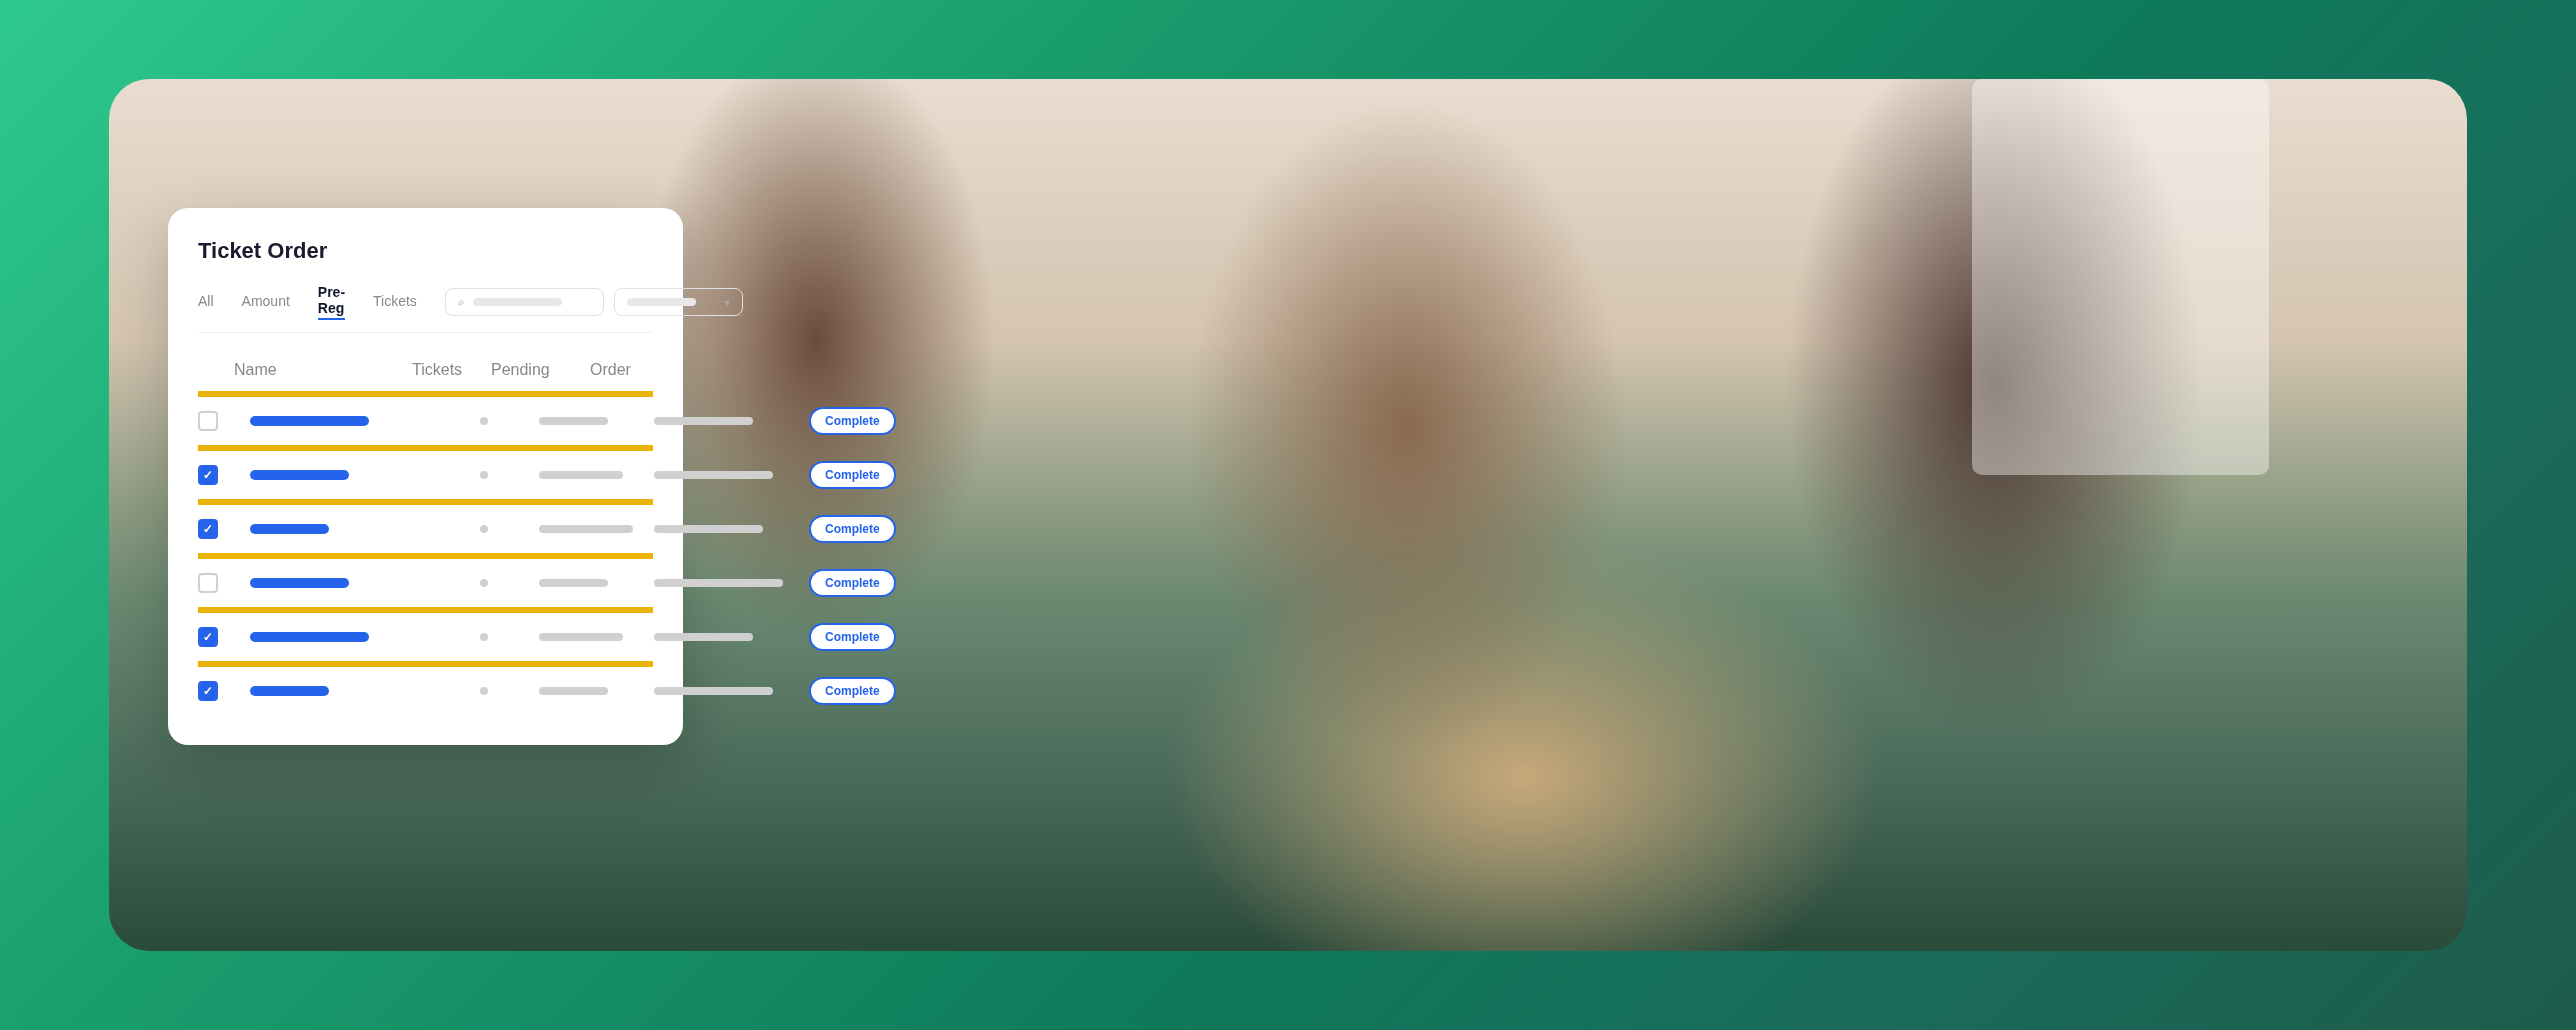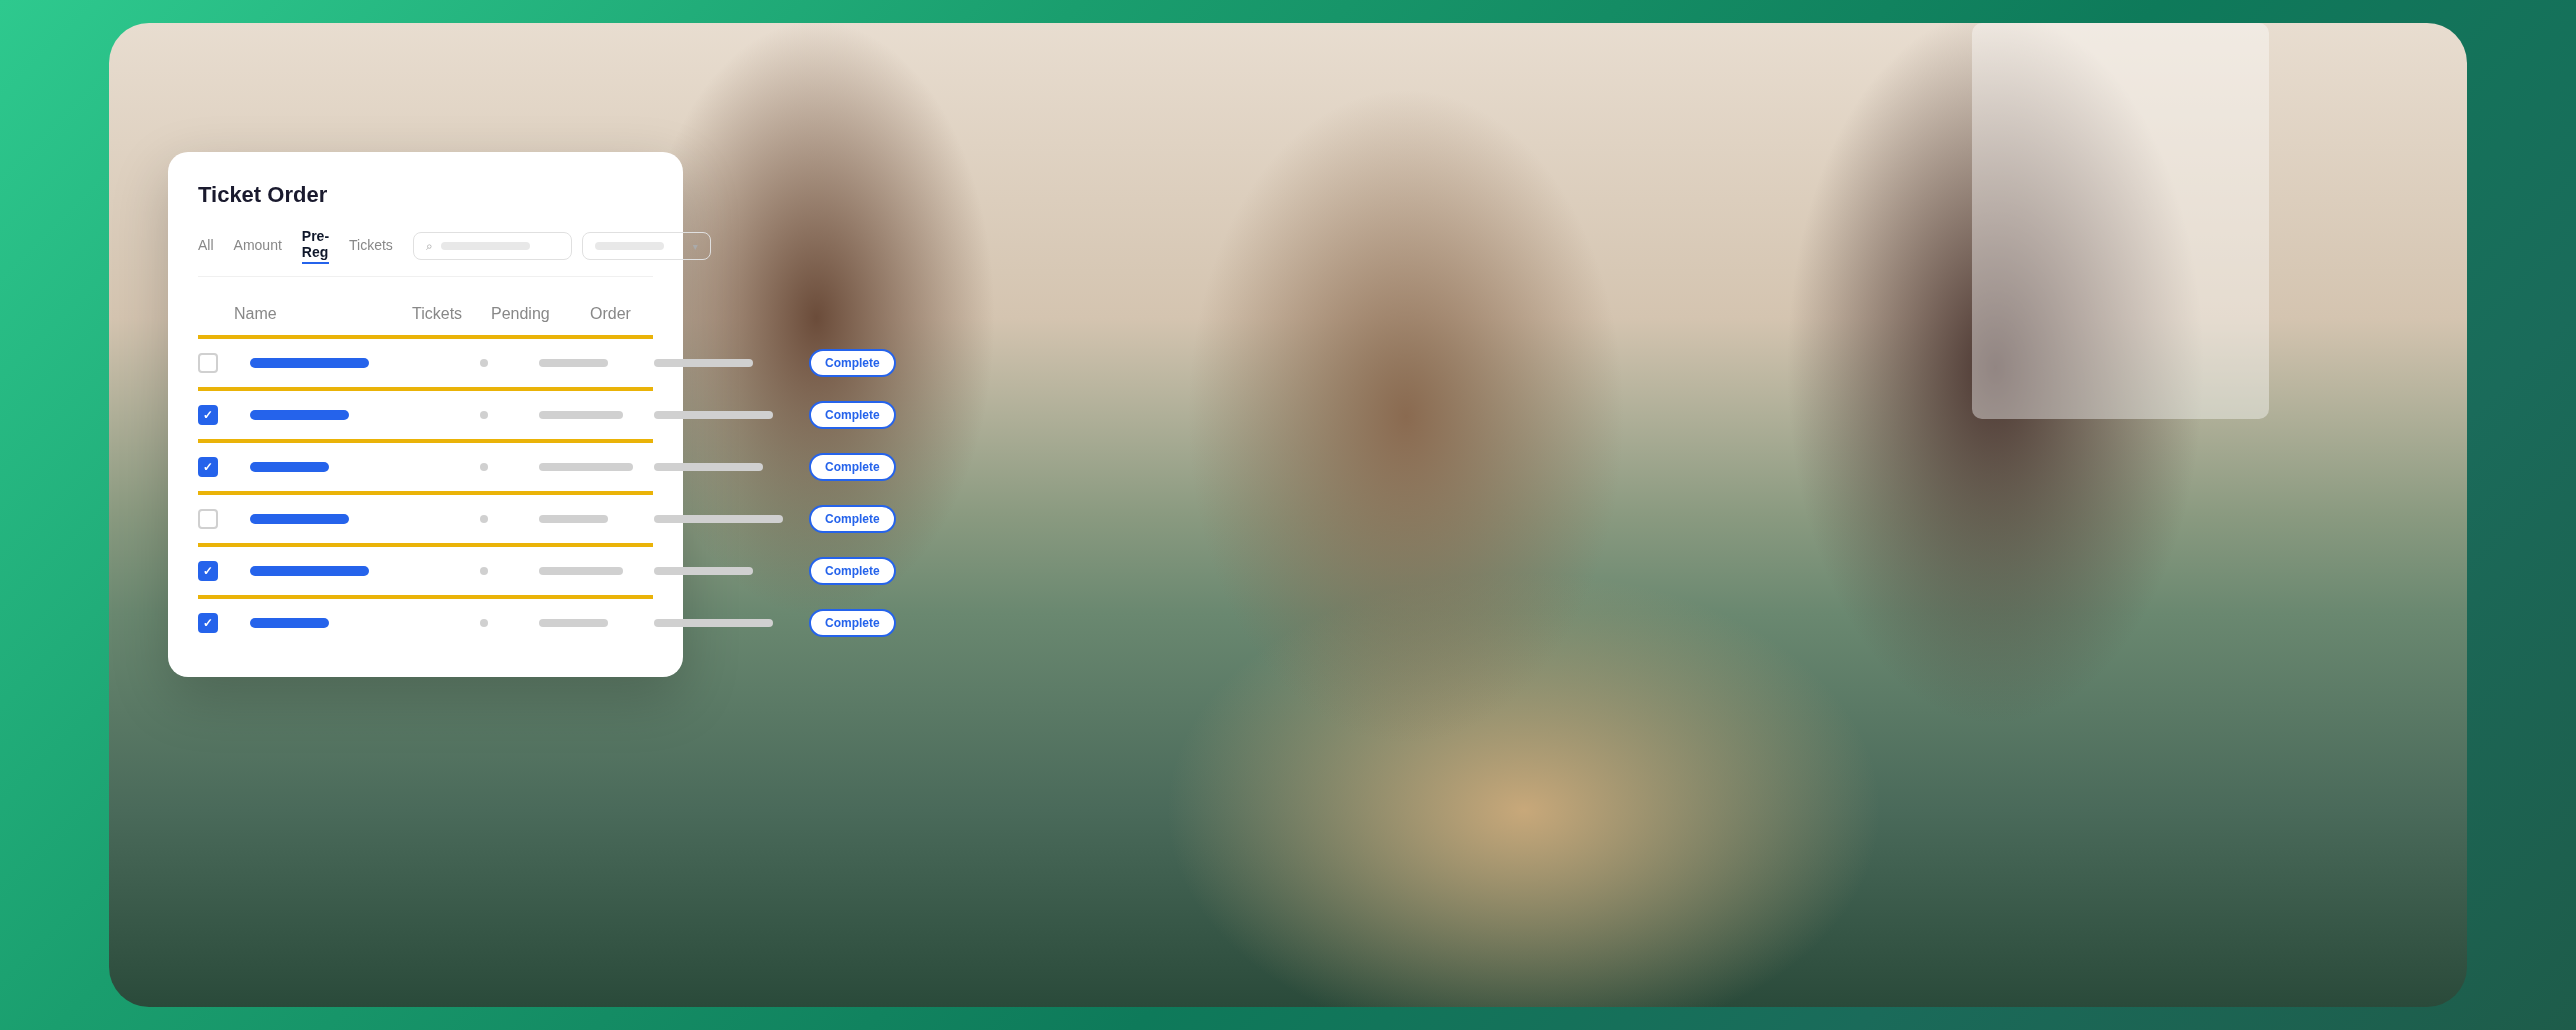--- a/index.html
+++ b/index.html
@@ -16,21 +16,21 @@
       height: 100%;
       background: linear-gradient(135deg, #2ec98e 0%, #1a9e6e 30%, #0e7a5a 60%, #1a6b5a 80%, #1e5c4a 100%);
       display: flex;
       align-items: center;
       justify-content: center;
       position: relative;
     }
 
     .main-card {
       width: 2358px;
-      height: 984px;
+      height: 872px;
       border-radius: 40px;
       overflow: hidden;
       position: relative;
       display: flex;
       align-items: stretch;
     }
 
     
     .photo-area {
       flex: 1;
@@ -78,21 +78,21 @@
     .widget-title {
       font-size: 22px;
       font-weight: 700;
       color: #1a1a2e;
       margin-bottom: 20px;
     }
 
     .tabs {
       display: flex;
       align-items: center;
-      gap: 20px;
+      gap: 28px;
       margin-bottom: 20px;
       border-bottom: 1px solid #f0f0f0;
       padding-bottom: 12px;
     }
 
     .tab {
       font-size: 14px;
       color: #888;
       cursor: pointer;
       padding-bottom: 2px;
@@ -168,21 +168,21 @@
       color: #888;
       font-weight: 500;
     }
 
     .table-row {
       display: grid;
       grid-template-columns: 36px 178px 79px 99px 139px 109px;
       gap: 16px;
       align-items: center;
       padding: 10px 0;
-      border-top: 4px solid #eab308;
+      border-top: 6px solid #eab308;
     }
 
     .checkbox {
       width: 20px;
       height: 20px;
       border: 2px solid #d0d0d0;
       border-radius: 4px;
       display: flex;
       align-items: center;
       justify-content: center;

